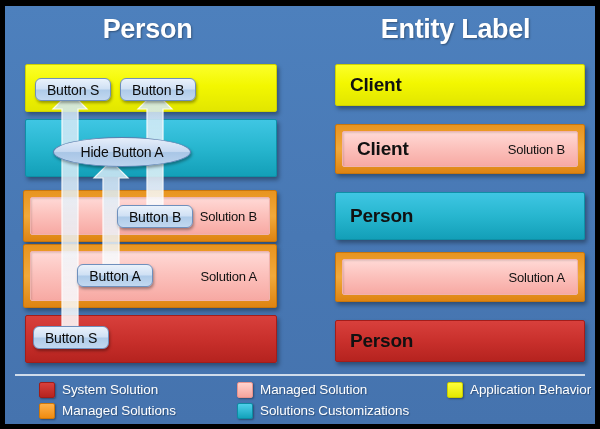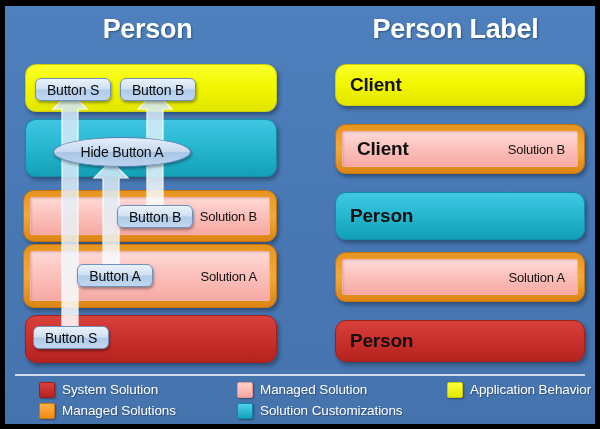--- a/index.html
+++ b/index.html
@@ -16,21 +16,21 @@
          box-sizing:border-box;}
 
   .col-title{position:absolute;color:#ffffff;font-weight:bold;
              font-size:27px;letter-spacing:-0.3px;text-align:center;
              text-shadow:1px 1px 2px rgba(0,0,0,.35);}
   #title-ribbon{left:10px;top:8px;width:265px;}
   #title-entity{left:318px;top:8px;width:265px;}
 
   
   .band{position:absolute;box-sizing:border-box;
-        border-radius:11px;
+        border-radius:2px;
         box-shadow:2px 3px 4px rgba(0,0,0,.35);}
   .band .band-label{position:absolute;left:14px;top:50%;
         transform:translateY(-50%);
         font-size:19px;font-weight:bold;color:#111;letter-spacing:-0.2px;}
   .band .band-tag{position:absolute;right:12px;top:50%;
         transform:translateY(-50%);
         font-size:13px;color:#111;letter-spacing:-0.2px;}
 
   .b-yellow{background:linear-gradient(180deg,#fbff2a 0%,#f3f700 45%,#e2e600 100%);
             border:1px solid #cfd200;}
@@ -109,21 +109,21 @@
   .leg-r0{top:2px;}
   .leg-r1{top:23px;}
 </style>
 </head>
 <body>
 
 <div id="stage">
   <div id="panel">
 
     <div class="col-title" id="title-ribbon">Person</div>
-    <div class="col-title" id="title-entity">Person Label</div>
+    <div class="col-title" id="title-entity">Entity Label</div>
 
     <div class="band b-yellow" id="ribbon-yellow"></div>
 
     <div class="band b-teal" id="ribbon-teal"></div>
 
     <div class="band b-managed" id="ribbon-solb">
       <div class="inner">
         <span class="band-tag">Solution B</span>
       </div>
     </div>
@@ -204,21 +204,21 @@
         <span>Managed Solutions</span>
       </div>
 
       <div class="leg leg-c1 leg-r0">
         <span class="sw sw-pink"></span>
         <span>Managed Solution</span>
       </div>
 
       <div class="leg leg-c1 leg-r1">
         <span class="sw sw-teal"></span>
-        <span>Solution Customizations</span>
+        <span>Solutions Customizations</span>
       </div>
 
       <div class="leg leg-c2 leg-r0">
         <span class="sw sw-yellow"></span>
         <span>Application Behavior</span>
       </div>
 
     </div>
 
   </div>

